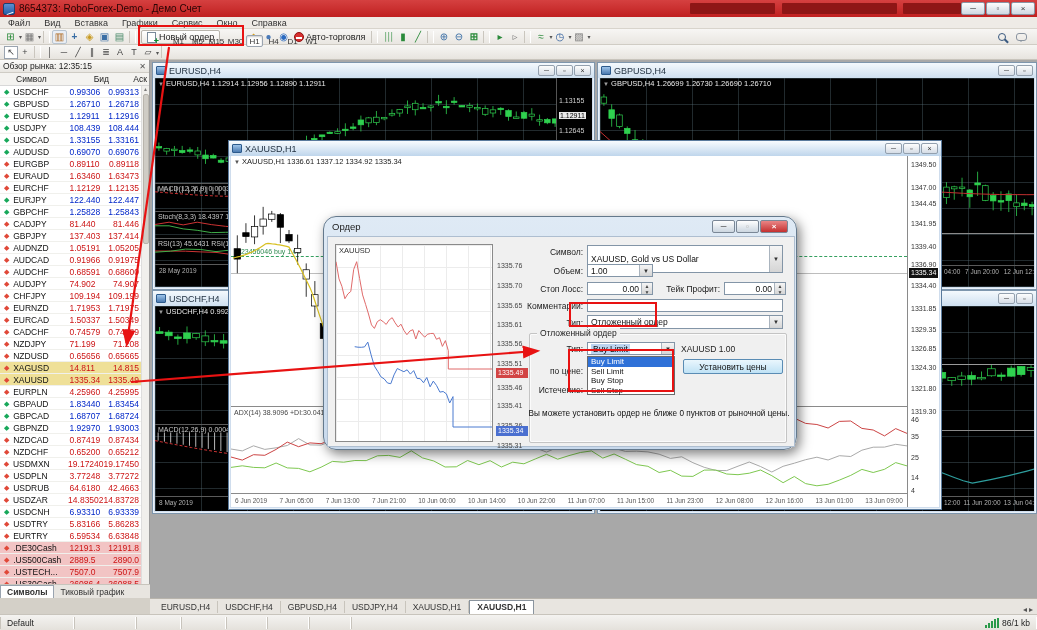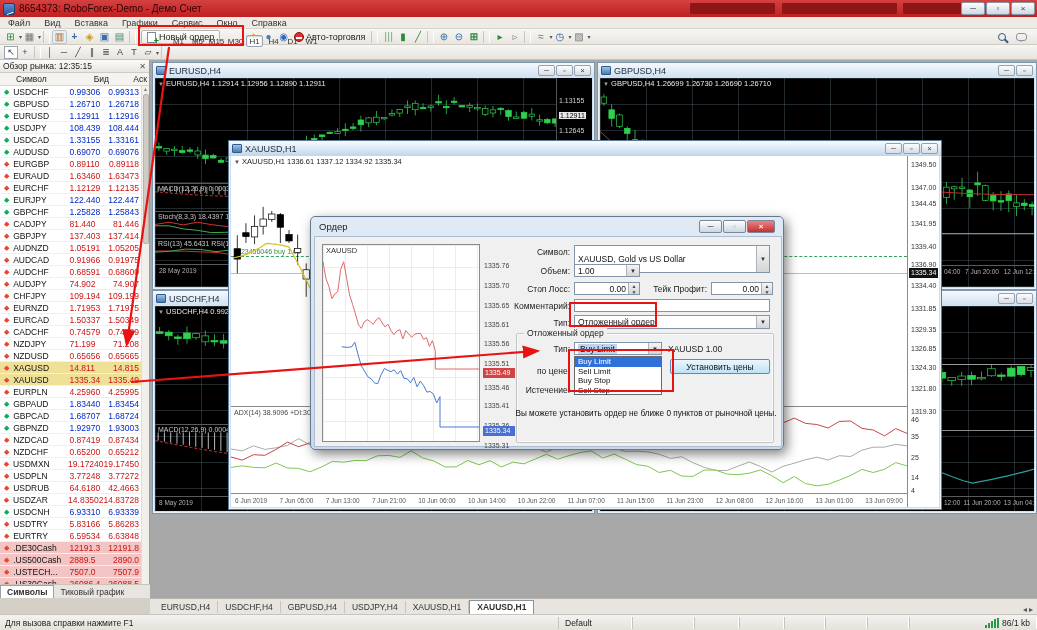--- a/index.html
+++ b/index.html
@@ -75,21 +75,21 @@
 
 #win-xauusd .wbody{background:#fff}
 #win-xauusd .chartheader{color:#222}
 #win-xauusd .sclbl{color:#333}
 #xau-scale-col{position:absolute;left:676px;top:0;bottom:0;width:34px;background:#fff;border-left:1px solid #8a8a8a}
 #xau-axis{color:#555}
 .buyline{position:absolute;left:0;width:676px;border-top:1px dashed #35a060;height:0}
 .pxline{position:absolute;left:0;width:676px;height:1px;background:#bdbdbd}
 .pxbox{position:absolute;background:#111;color:#fff;font-size:7px;padding:0 2px;line-height:10px}
 
-#dialog{position:absolute;left:160px;top:156px;width:474px;height:234px;background:linear-gradient(#dfeaf5,#c8d9ec);border:1px solid #64798c;border-radius:5px;box-shadow:3px 4px 12px rgba(0,0,0,.5)}
+#dialog{position:absolute;left:173px;top:156px;width:474px;height:234px;background:linear-gradient(#dfeaf5,#c8d9ec);border:1px solid #64798c;border-radius:13px;box-shadow:3px 4px 12px rgba(0,0,0,.5)}
 #dlg-title{height:19px;display:flex;align-items:center;padding:0 8px;font-size:9.5px;color:#1a1a1a}
 #dlg-btns{margin-left:auto;display:flex;gap:1px}
 .dbtn{width:23px;height:13px;border:1px solid #7a8796;border-radius:2px;background:linear-gradient(#fefefe,#ccd6e0);font-size:8px;line-height:11px;text-align:center;color:#333}
 .dbtn.close{width:28px;background:linear-gradient(#e98585,#c43030);color:#fff;font-weight:bold}
 .dbtn.dis{color:#aaa}
 #dlg-content{position:absolute;left:3px;top:19px;width:468px;height:211px;background:#f0f0f0;border:1px solid #aebed0}
 #tick-panel{position:absolute;left:7px;top:7px;width:158px;height:198px;background:#fff;border:1px solid #8a8a8a;box-shadow:inset 1px 1px 0 #d8d8d8}
 #tick-label{position:absolute;left:3px;top:1px;font-size:7.5px;color:#333}
 .ticklbl{position:absolute;left:169px;font-size:7px;color:#444;white-space:nowrap}
 .tickbox{position:absolute;left:168px;width:32px;font-size:7px;color:#fff;padding:0 2px;line-height:10px}
@@ -1353,21 +1353,20 @@
       <div class="wtab">XAUUSD,H1</div>
       <div class="wtab active">XAUUSD,H1</div>
     </span>
   <span id="wintab-scroll">
     <span>◂</span>
     <span>▸</span>
   </span>
 </div>
 
 <div id="statusbar">
-  <span style="width:558px;padding-left:5px">Для вызова справки нажмите F1</span>
   <span class="sseg" style="width:74px">Default</span>
   <span class="sseg" style="width:62px"></span>
   <span class="sseg" style="width:45px"></span>
   <span class="sseg" style="width:45px"></span>
   <span class="sseg" style="width:41px"></span>
   <span class="sseg" style="width:42px"></span>
   <span class="sseg" style="width:42px"></span>
   <span class="sseg" style="flex:1;justify-content:flex-end">
     <span id="conn-bars">
         <i style="height:3px"></i>

